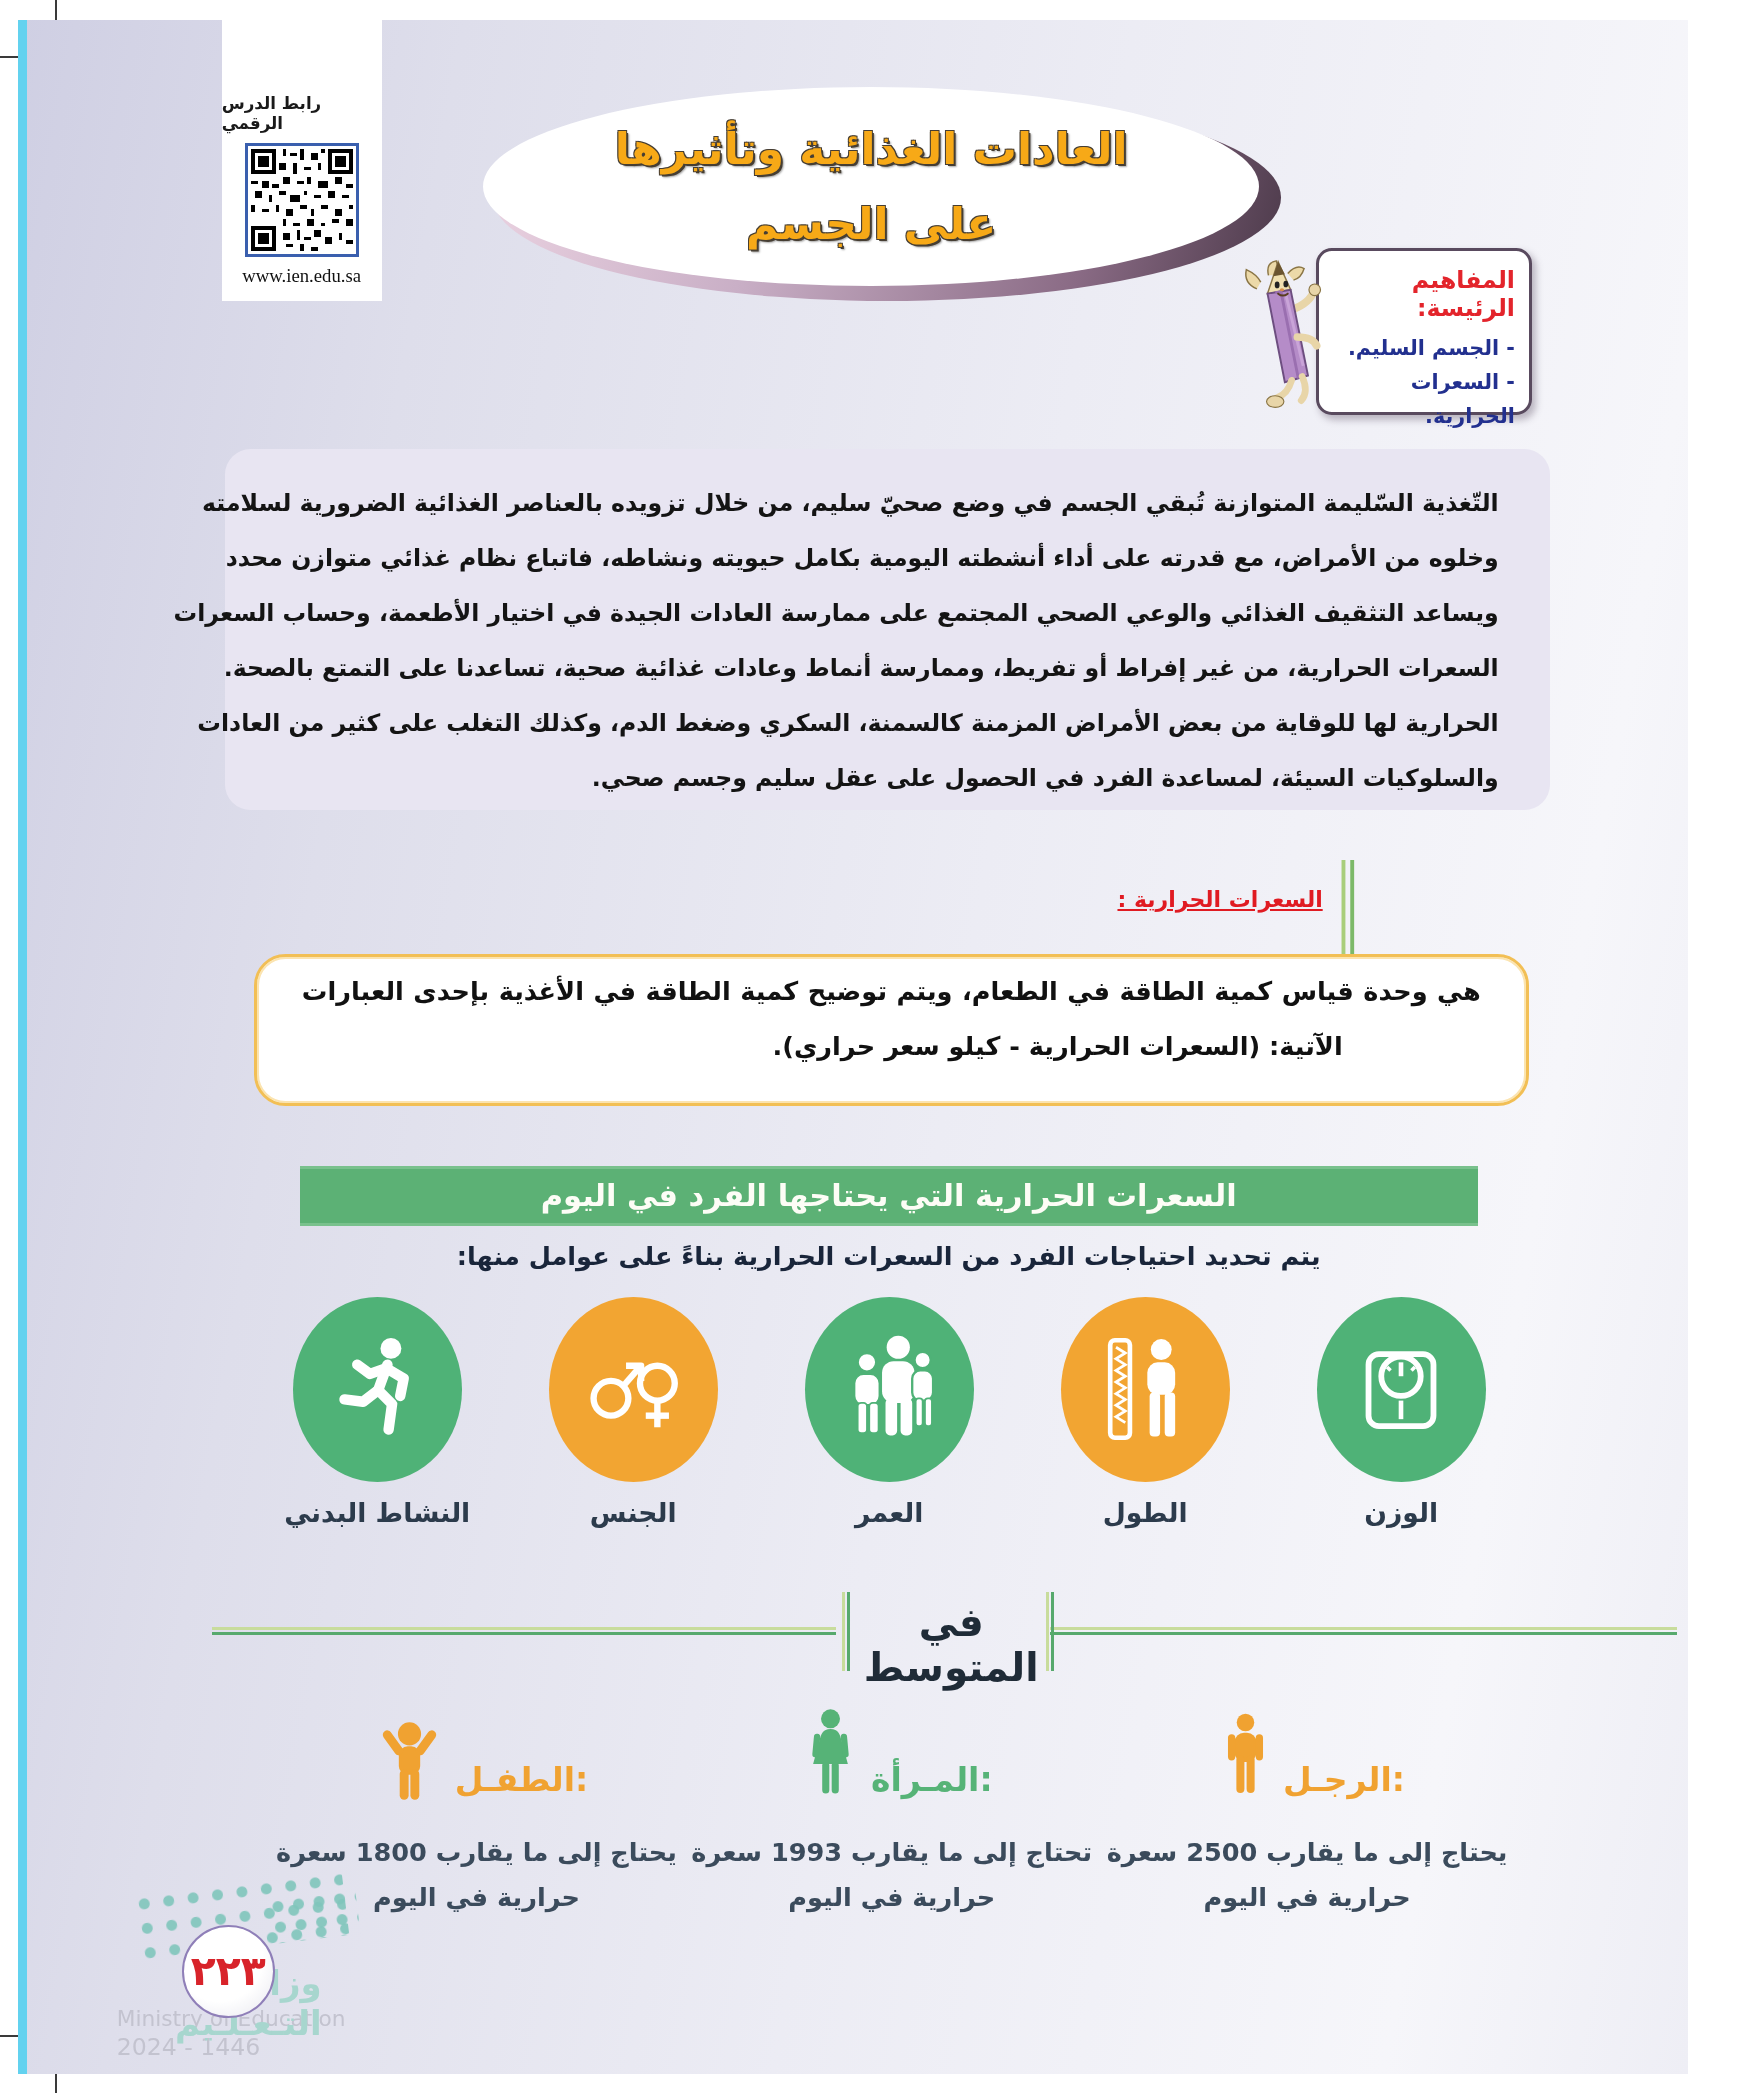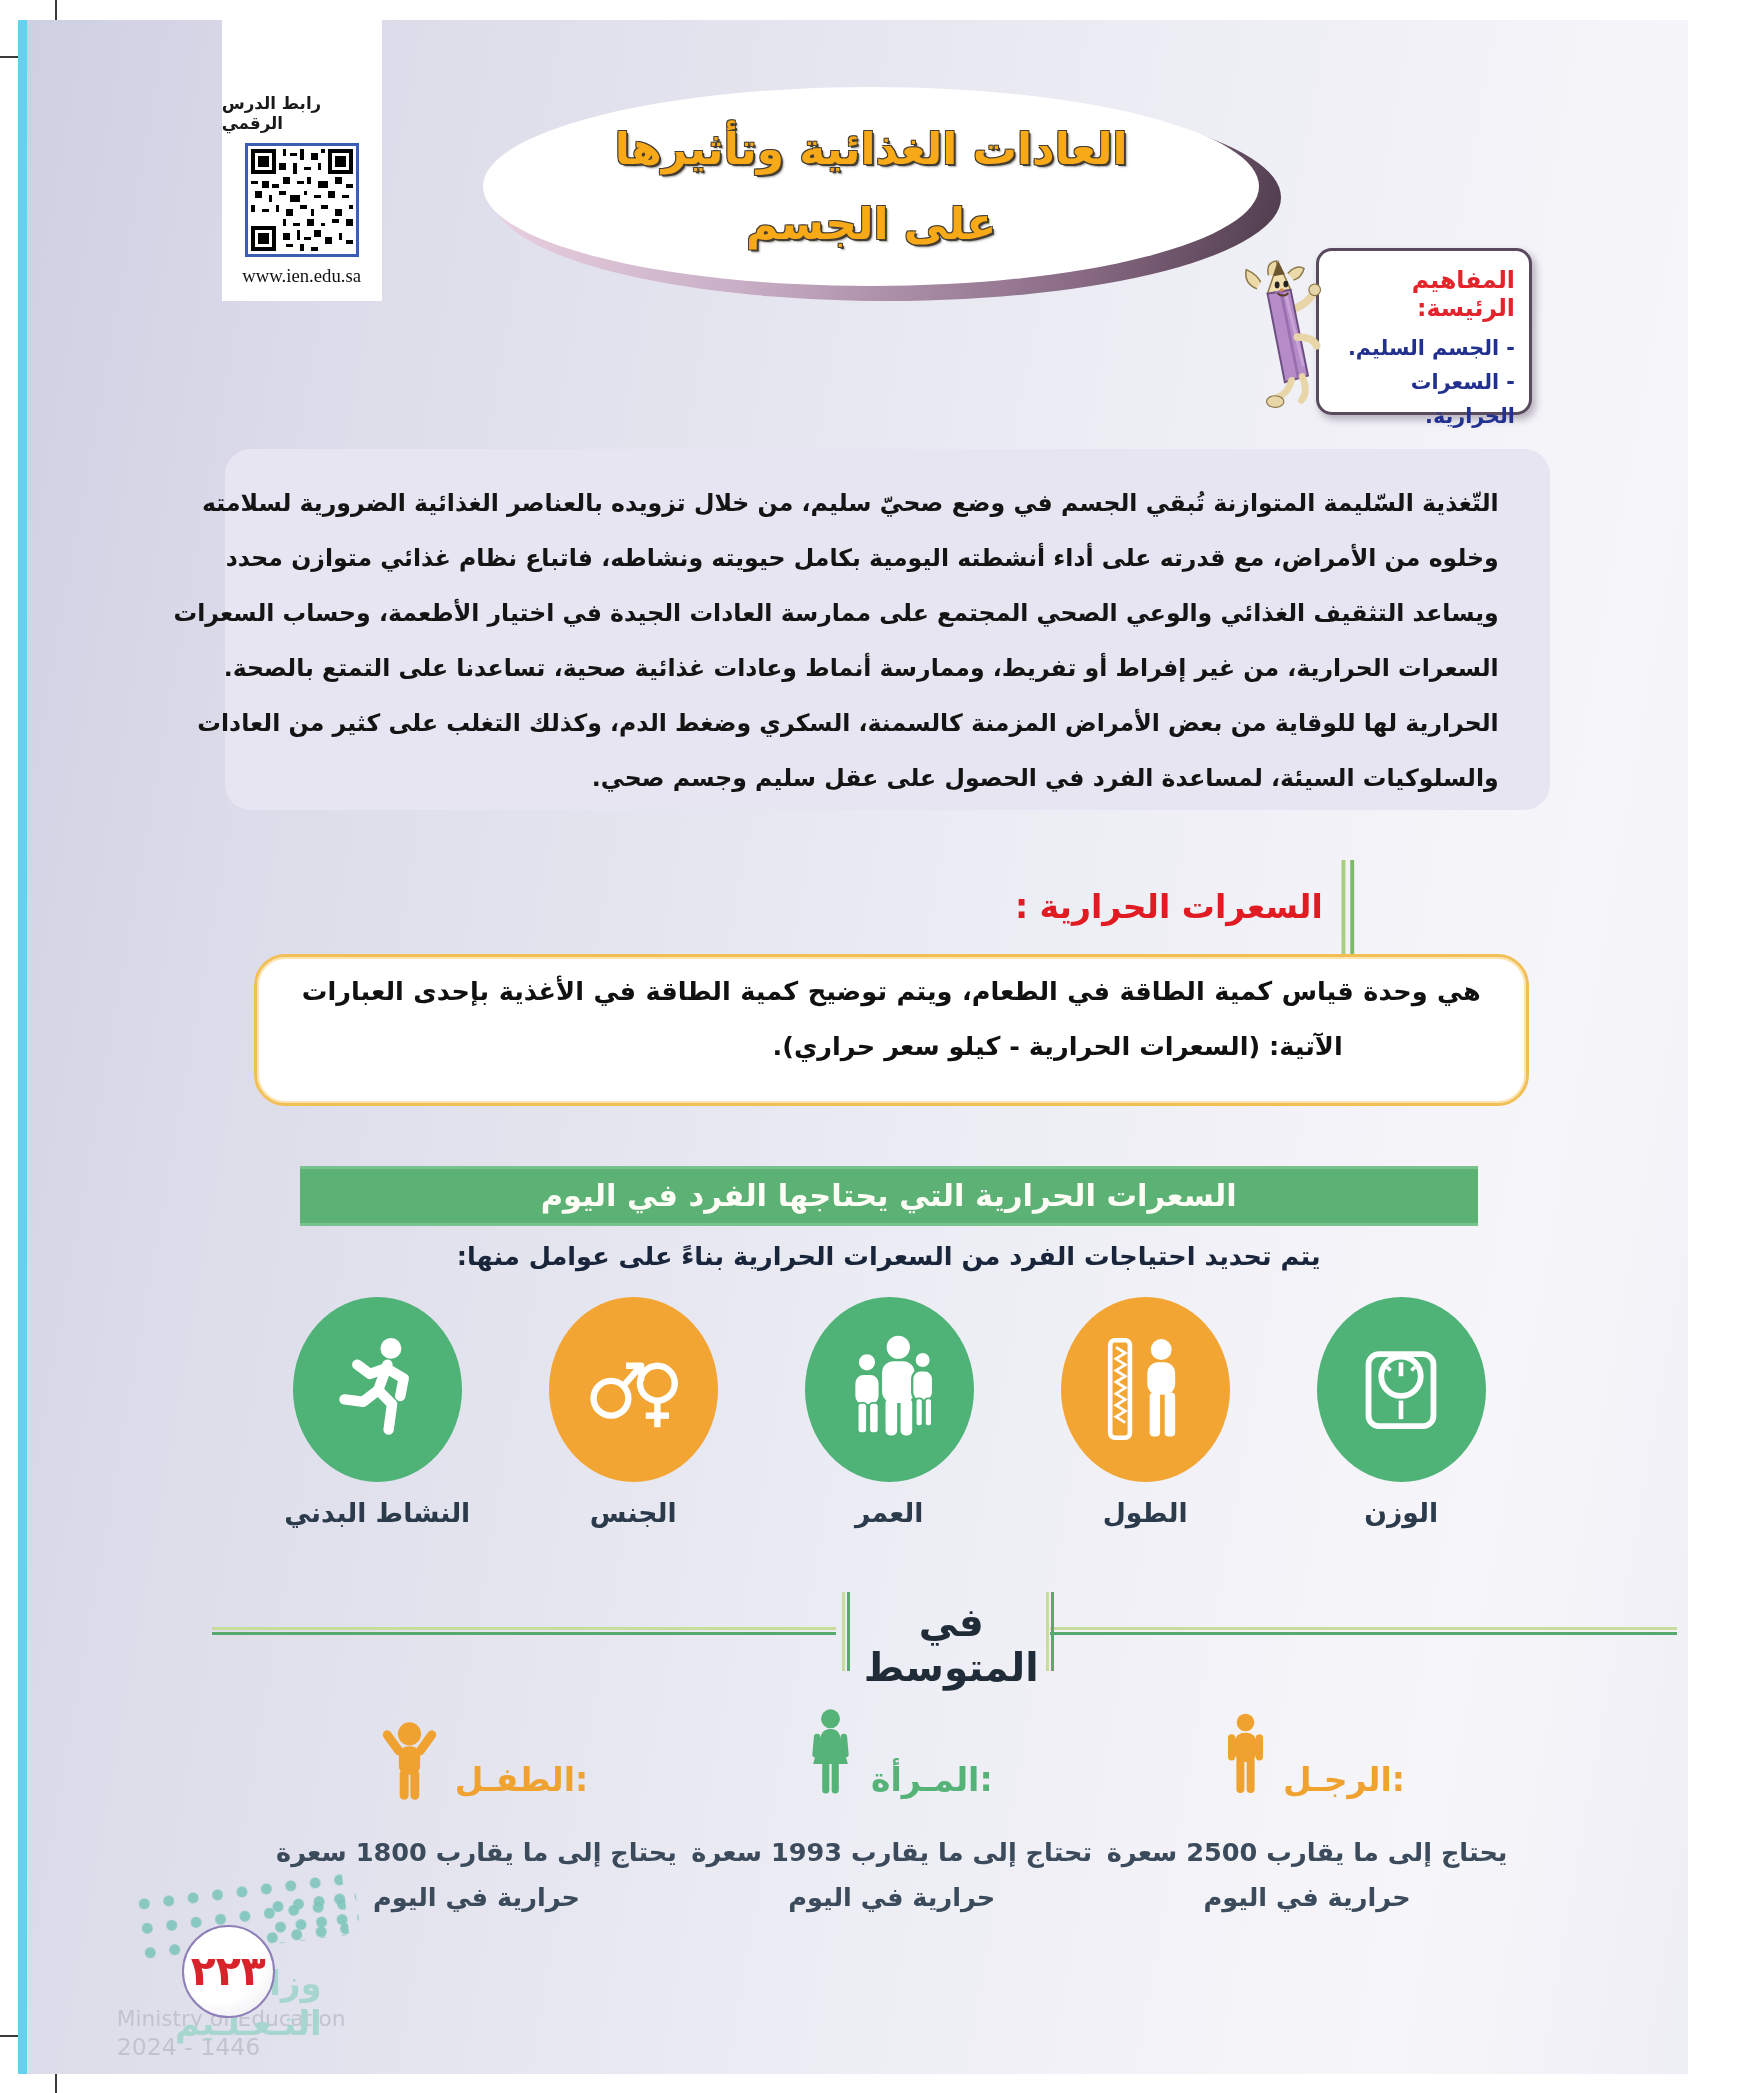--- a/index.html
+++ b/index.html
@@ -41,21 +41,21 @@
 
   
   .intro-box { position:absolute; left:207px; top:429px; width:1325px; height:361px; background:#e8e5f2;
     border-radius:25.6px; padding:27.6px 51px 0; direction:rtl; }
   .p-line { font-size:23.6px; font-weight:bold; color:#141414; line-height:55px;
     text-align:justify; text-align-last:justify; white-space:nowrap; }
   .p-line.last { text-align-last:right; }
 
   
   .cal-heading { position:absolute; left:985px; top:867px; width:320px; text-align:right; direction:rtl;
-    font-size:33px; font-weight:bold; color:#e01b22; }
+    font-size:22px; font-weight:bold; color:#e01b22;text-decoration:underline; }
   .bracket { position:absolute; left:1308px; top:837px; }
 
   
   .def-box { position:absolute; left:236px; top:934px; width:1275px; height:152px; background:#fff;
     border:3.9px solid #f2bf55; border-radius:31.5px; padding:7px 45px 0; direction:rtl;
     box-shadow:0 0 0 2px #fbe4b0 inset; }
   .y-line { font-size:25.6px; font-weight:bold; color:#111; line-height:55px; }
   .y-line.l1 { text-align:justify; text-align-last:justify; white-space:nowrap; }
   .y-line.l2 { text-align:right; padding-left:0; padding-right:138px; }
 

